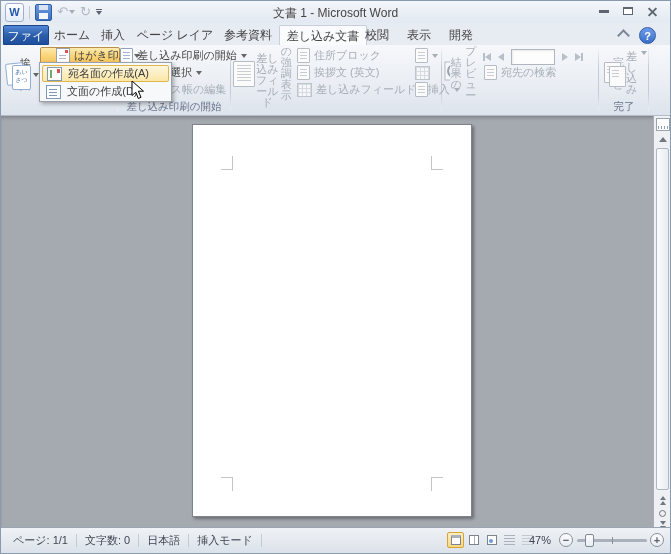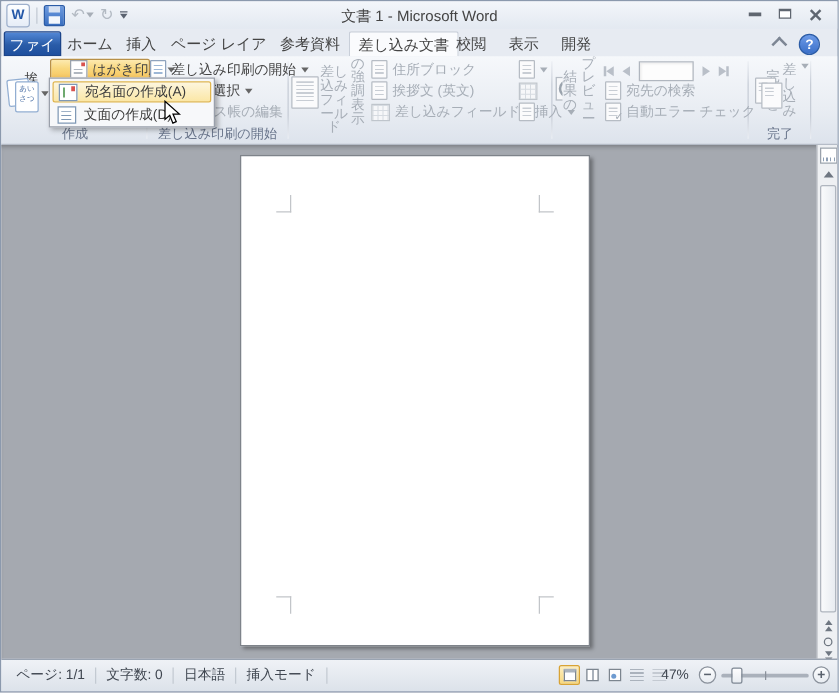--- a/index.html
+++ b/index.html
@@ -208,21 +208,20 @@
         <div class="card" style="left:7px;top:4px;width:17px;height:21px;font-size:6px;color:#4a6fa5;line-height:8px;overflow:hidden;padding-top:2px">あいさつ</div>
       </div>
       <span style="margin-top:3px">挨拶文</span>
       <span class="dar" style="margin-top:3px"></span>
     </div>
     <div class="btn-small pressed" style="left:39px;top:2px;width:80px;padding-left:15px">
       <span class="ic-hagaki"></span>
       <span>はがき印刷</span>
       <span class="dar"></span>
     </div>
-    <div class="glabel" style="left:2px;width:114px">作成</div>
 
     <div class="btn-small" style="left:119px;top:2px">
       <span class="pgc"></span>
       <span>差し込み印刷の開始</span>
       <span class="dar"></span>
     </div>
     <div class="btn-small" style="left:119px;top:19px">
       <span class="pgc"></span>
       <span>宛先の選択</span>
       <span class="dar"></span>
@@ -281,24 +280,20 @@
       <span class="tr"></span>
       <span style="display:flex">
           <span class="tr"></span>
           <span class="vb"></span>
         </span>
     </div>
     <div class="btn-small dis" style="left:483px;top:19px">
       <span class="pgg"></span>
       <span>宛先の検索</span>
     </div>
-    <div class="btn-small dis" style="left:483px;top:36px">
-      <span class="pgg ic-check"></span>
-      <span>自動エラー チェック</span>
-    </div>
 
     <div class="btn-big dis" style="left:600px;width:46px">
       <div style="position:relative;width:26px;height:26px;margin-top:2px">
         <span class="pgg" style="position:absolute;left:3px;top:1px;width:15px;height:19px"></span>
         <span class="pgg" style="position:absolute;left:8px;top:5px;width:15px;height:19px"></span>
       </div>
       <span>完了と</span>
       <span style="display:flex;align-items:flex-start;gap:3px">
         <span>差し込み</span>
         <span class="dar gray"></span>

